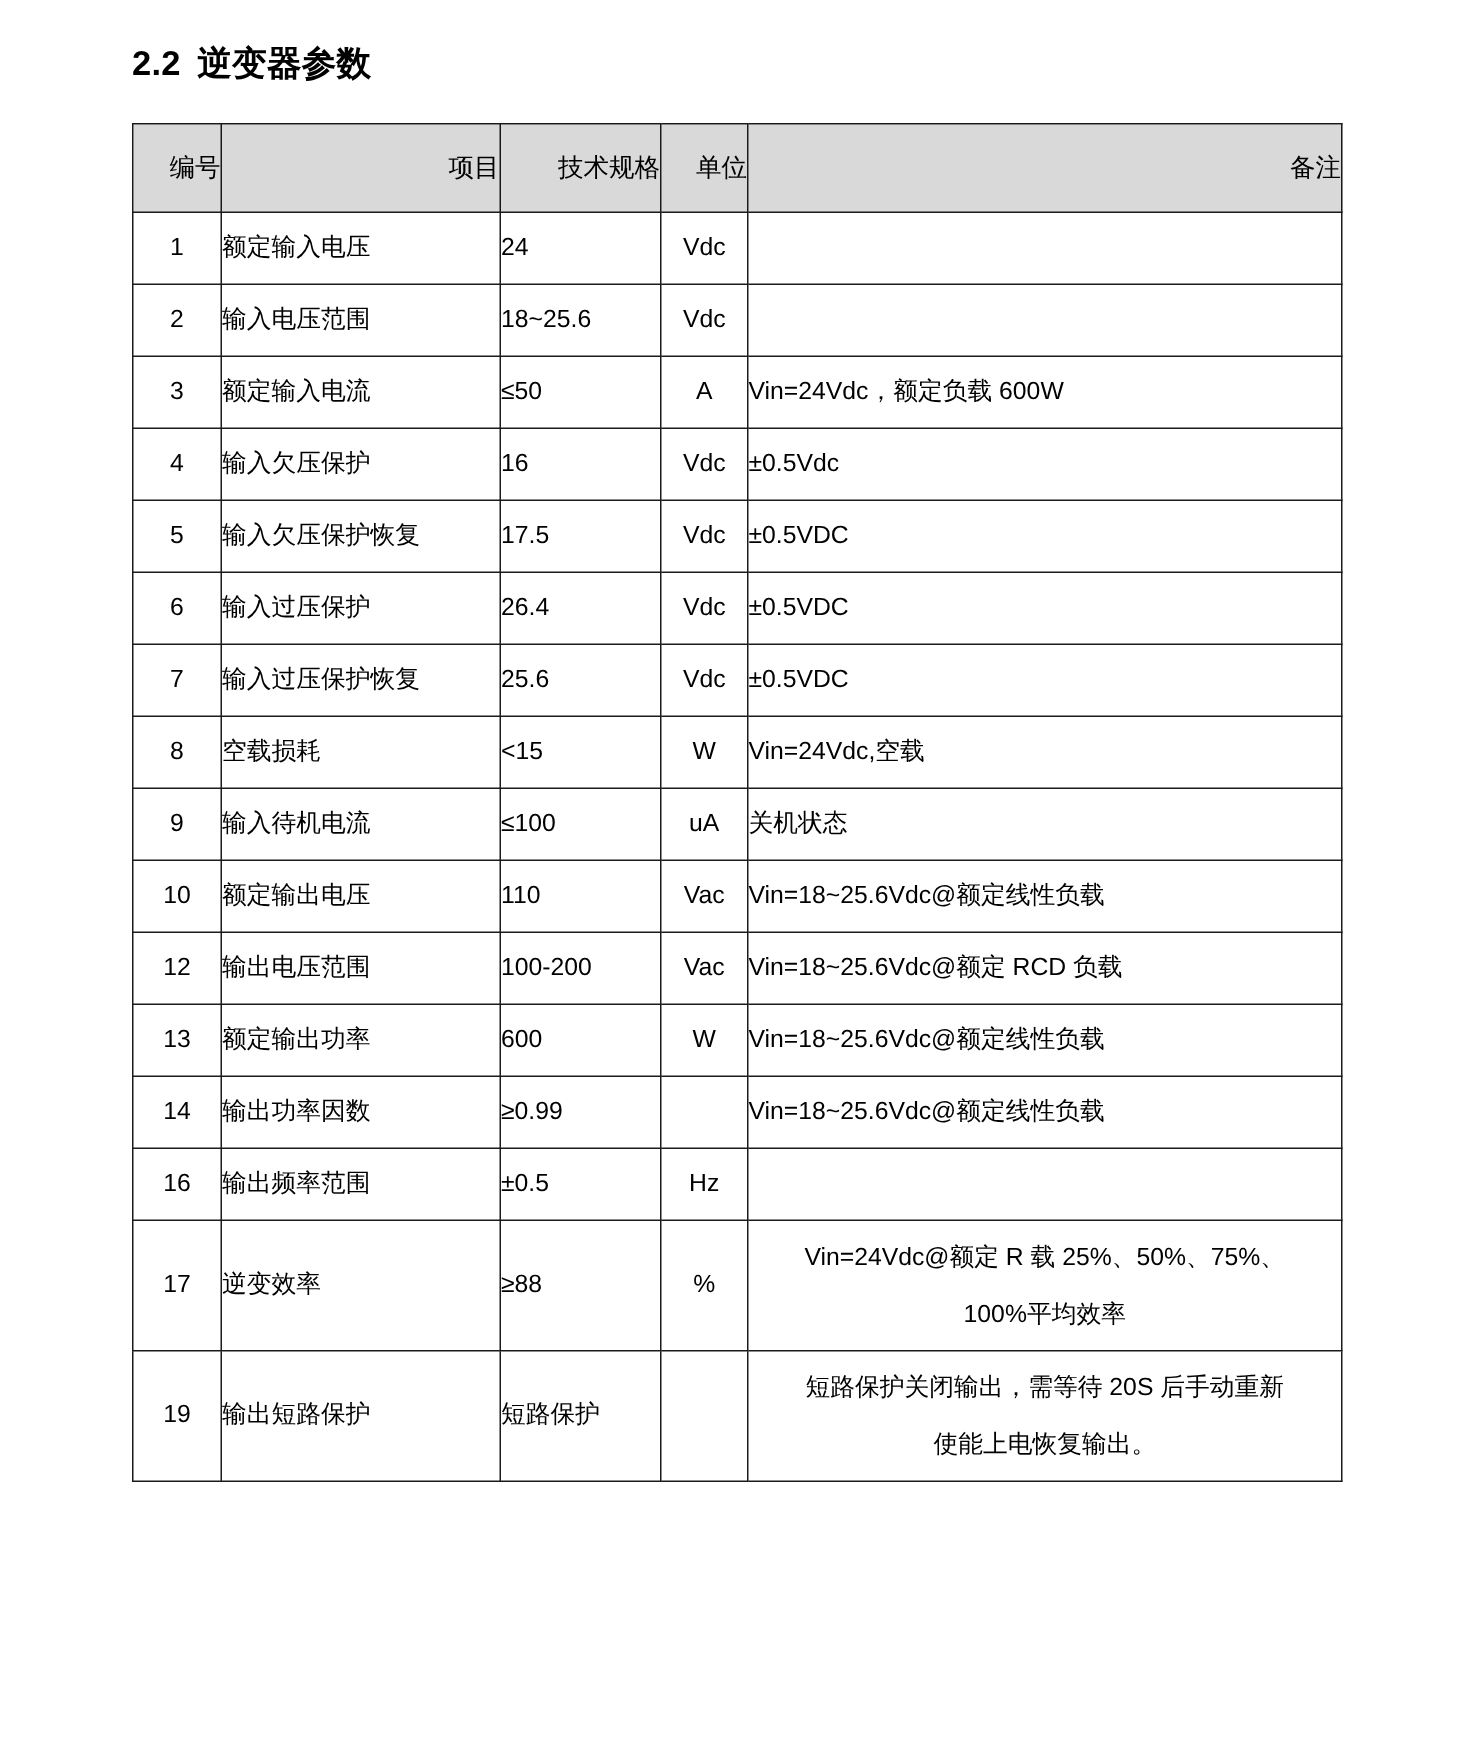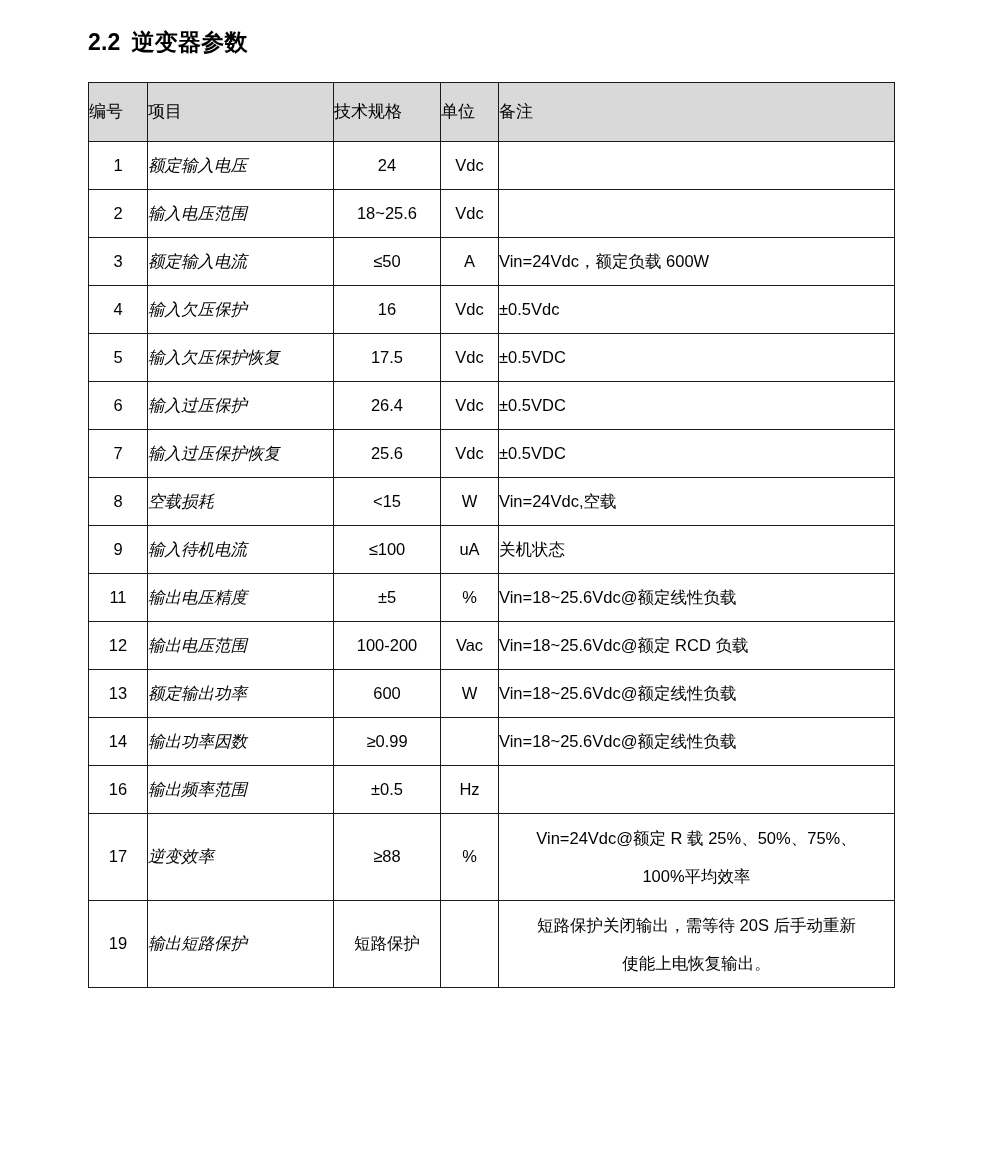--- a/index.html
+++ b/index.html
@@ -48,33 +48,33 @@
   table.spec td {
     border: 1.4px solid #1a1a1a;
     padding: 0;
     vertical-align: middle;
     font-weight: normal;
     line-height: 1.45;
   }
   table.spec thead th {
     background: #d9d9d9;
     height: 58px;
-    text-align: left;
+    text-align: right;
     font-size: 17px;
   }
   
   col.c-no    { width: 59px; }
   col.c-item  { width: 186px; }
   col.c-spec  { width: 107px; }
   col.c-unit  { width: 58px; }
   col.c-note  { width: 396px; }
 
   td.no   { text-align: center; height: 47px; }
-  td.item { text-align: left; padding-left: 13px; font-style: italic; }
-  td.spec { text-align: center; }
+  td.item { text-align: left; padding-left: 13px; }
+  td.spec { text-align: left; }
   td.unit { text-align: center; }
   td.note { text-align: left; padding-left: 10px; padding-right: 6px; }
 
   tr.tall td { height: 82px; }
   td.note .ln {
     display: block;
     line-height: 38px;
     text-align: center;
   }
   tr.tall td.note { padding-top: 2px; padding-bottom: 2px; }
@@ -163,24 +163,24 @@
           <td class="note">Vin=24Vdc,空载</td>
         </tr>
         <tr>
           <td class="no">9</td>
           <td class="item">输入待机电流</td>
           <td class="spec">≤100</td>
           <td class="unit">uA</td>
           <td class="note">关机状态</td>
         </tr>
         <tr>
-          <td class="no">11</td>
-          <td class="item">输出电压精度</td>
-          <td class="spec">±5</td>
-          <td class="unit">%</td>
+          <td class="no">10</td>
+          <td class="item">额定输出电压</td>
+          <td class="spec">110</td>
+          <td class="unit">Vac</td>
           <td class="note">Vin=18~25.6Vdc@额定线性负载</td>
         </tr>
         <tr>
           <td class="no">12</td>
           <td class="item">输出电压范围</td>
           <td class="spec">100-200</td>
           <td class="unit">Vac</td>
           <td class="note">Vin=18~25.6Vdc@额定 RCD 负载</td>
         </tr>
         <tr>

